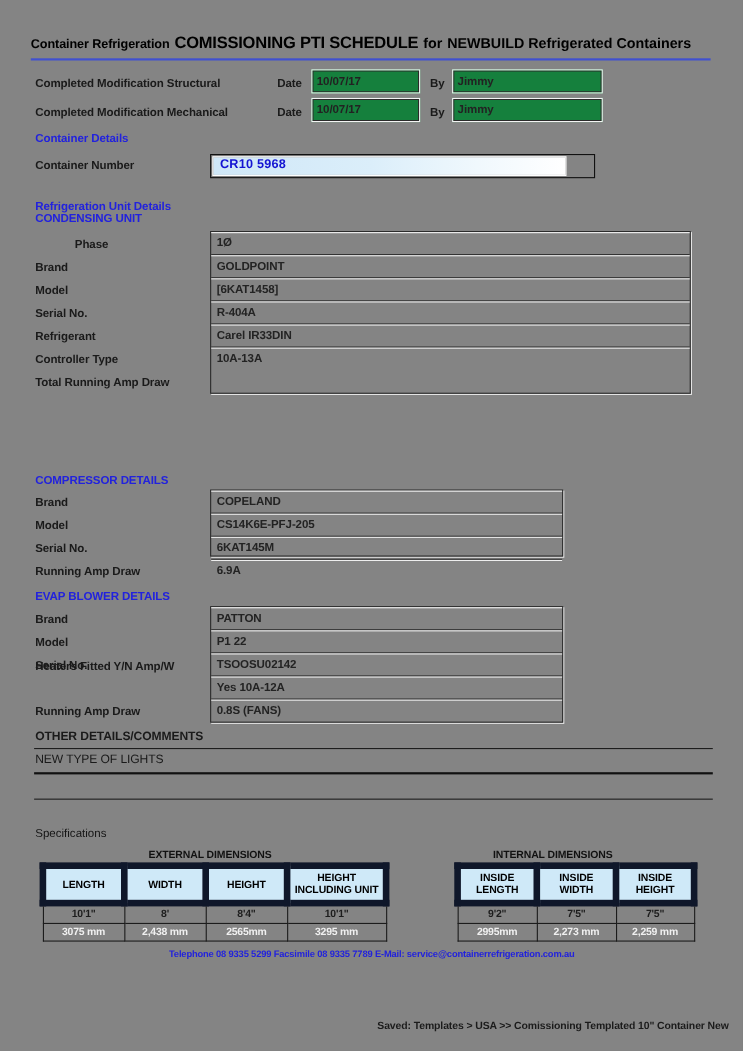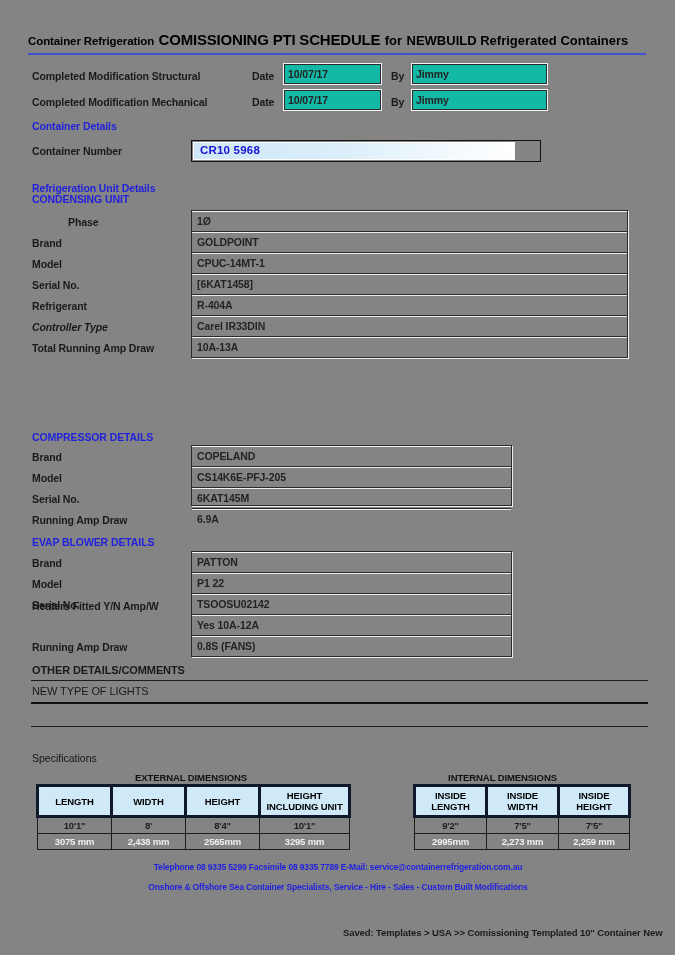--- a/index.html
+++ b/index.html
@@ -76,21 +76,21 @@
     font-size: 10.5px;
     font-weight: bold;
     color: #2222dd;
     white-space: nowrap;
     letter-spacing: -0.1px;
   }
 
   
   .box {
     position: absolute;
-    background: #14b8a6;
+    background: #15803d;
     box-sizing: border-box;
     border-top: 1px solid #2b2b2b;
     border-left: 1px solid #2b2b2b;
     border-right: 1px solid #f2f2f2;
     border-bottom: 1px solid #f2f2f2;
   }
   .box .val {
     position: absolute;
     left: 4px;
     top: 50%;
@@ -191,21 +191,21 @@
     white-space: nowrap;
     letter-spacing: -0.1px;
   }
   table.dim {
     position: absolute;
     border-collapse: collapse;
     table-layout: fixed;
   }
   table.dim th {
     background: #cfe9f8;
-    border: 3px solid #0f172a;
+    border: 6px solid #0f172a;
     font-size: 9.5px;
     font-weight: bold;
     color: #000;
     text-align: center;
     line-height: 11px;
     padding: 3px 1px;
     letter-spacing: -0.1px;
   }
   table.dim td {
     background: #848484;
@@ -293,32 +293,29 @@
   </div>
 
   <div class="blue" style="left:4px; top:152px;">Refrigeration Unit Details</div>
   <div class="blue" style="left:4px; top:163px;">CONDENSING UNIT</div>
 
   <div class="lbl" style="left:4px; top:186px;margin-left:36px;">Phase</div>
   <div class="lbl" style="left:4px; top:207px;">Brand</div>
   <div class="lbl" style="left:4px; top:228px;">Model</div>
   <div class="lbl" style="left:4px; top:249px;">Serial No.</div>
   <div class="lbl" style="left:4px; top:270px;">Refrigerant</div>
-  <div class="lbl" style="left:4px; top:291px;font-style:italic;">Controller Type</div>
+  <div class="lbl" style="left:4px; top:291px;">Controller Type</div>
   <div class="lbl" style="left:4px; top:312px;">Total Running Amp Draw</div>
 
   <div class="group" style="left:163px; top:180px; width:437px; height:148px;">
     <div class="grow">
           <span class="val">1Ø</span>
         </div>
     <div class="grow">
           <span class="val">GOLDPOINT</span>
-        </div>
-    <div class="grow">
-          <span class="val">CPUC-14MT-1</span>
         </div>
     <div class="grow">
           <span class="val">[6KAT1458]</span>
         </div>
     <div class="grow">
           <span class="val">R-404A</span>
         </div>
     <div class="grow">
           <span class="val">Carel IR33DIN</span>
         </div>
@@ -456,18 +453,17 @@
       </tr>
       <tr>
         <td class="mm">2995mm</td>
         <td class="mm">2,273 mm</td>
         <td class="mm">2,259 mm</td>
       </tr>
     </tbody>
   </table>
 
   <div class="footer" style="top:832px;">Telephone 08 9335 5299 Facsimile 08 9335 7789 E-Mail: service@containerrefrigeration.com.au</div>
-  <div class="footer" style="top:852px;">Onshore &amp; Offshore Sea Container Specialists, Service - Hire - Sales - Custom Built Modifications</div>
 
   <div class="savedline" style="left:315px; top:897px;">Saved: Templates &gt; USA &gt;&gt; Comissioning Templated 10" Container New</div>
 
  </div>
 </div>
 
 </body></html>

